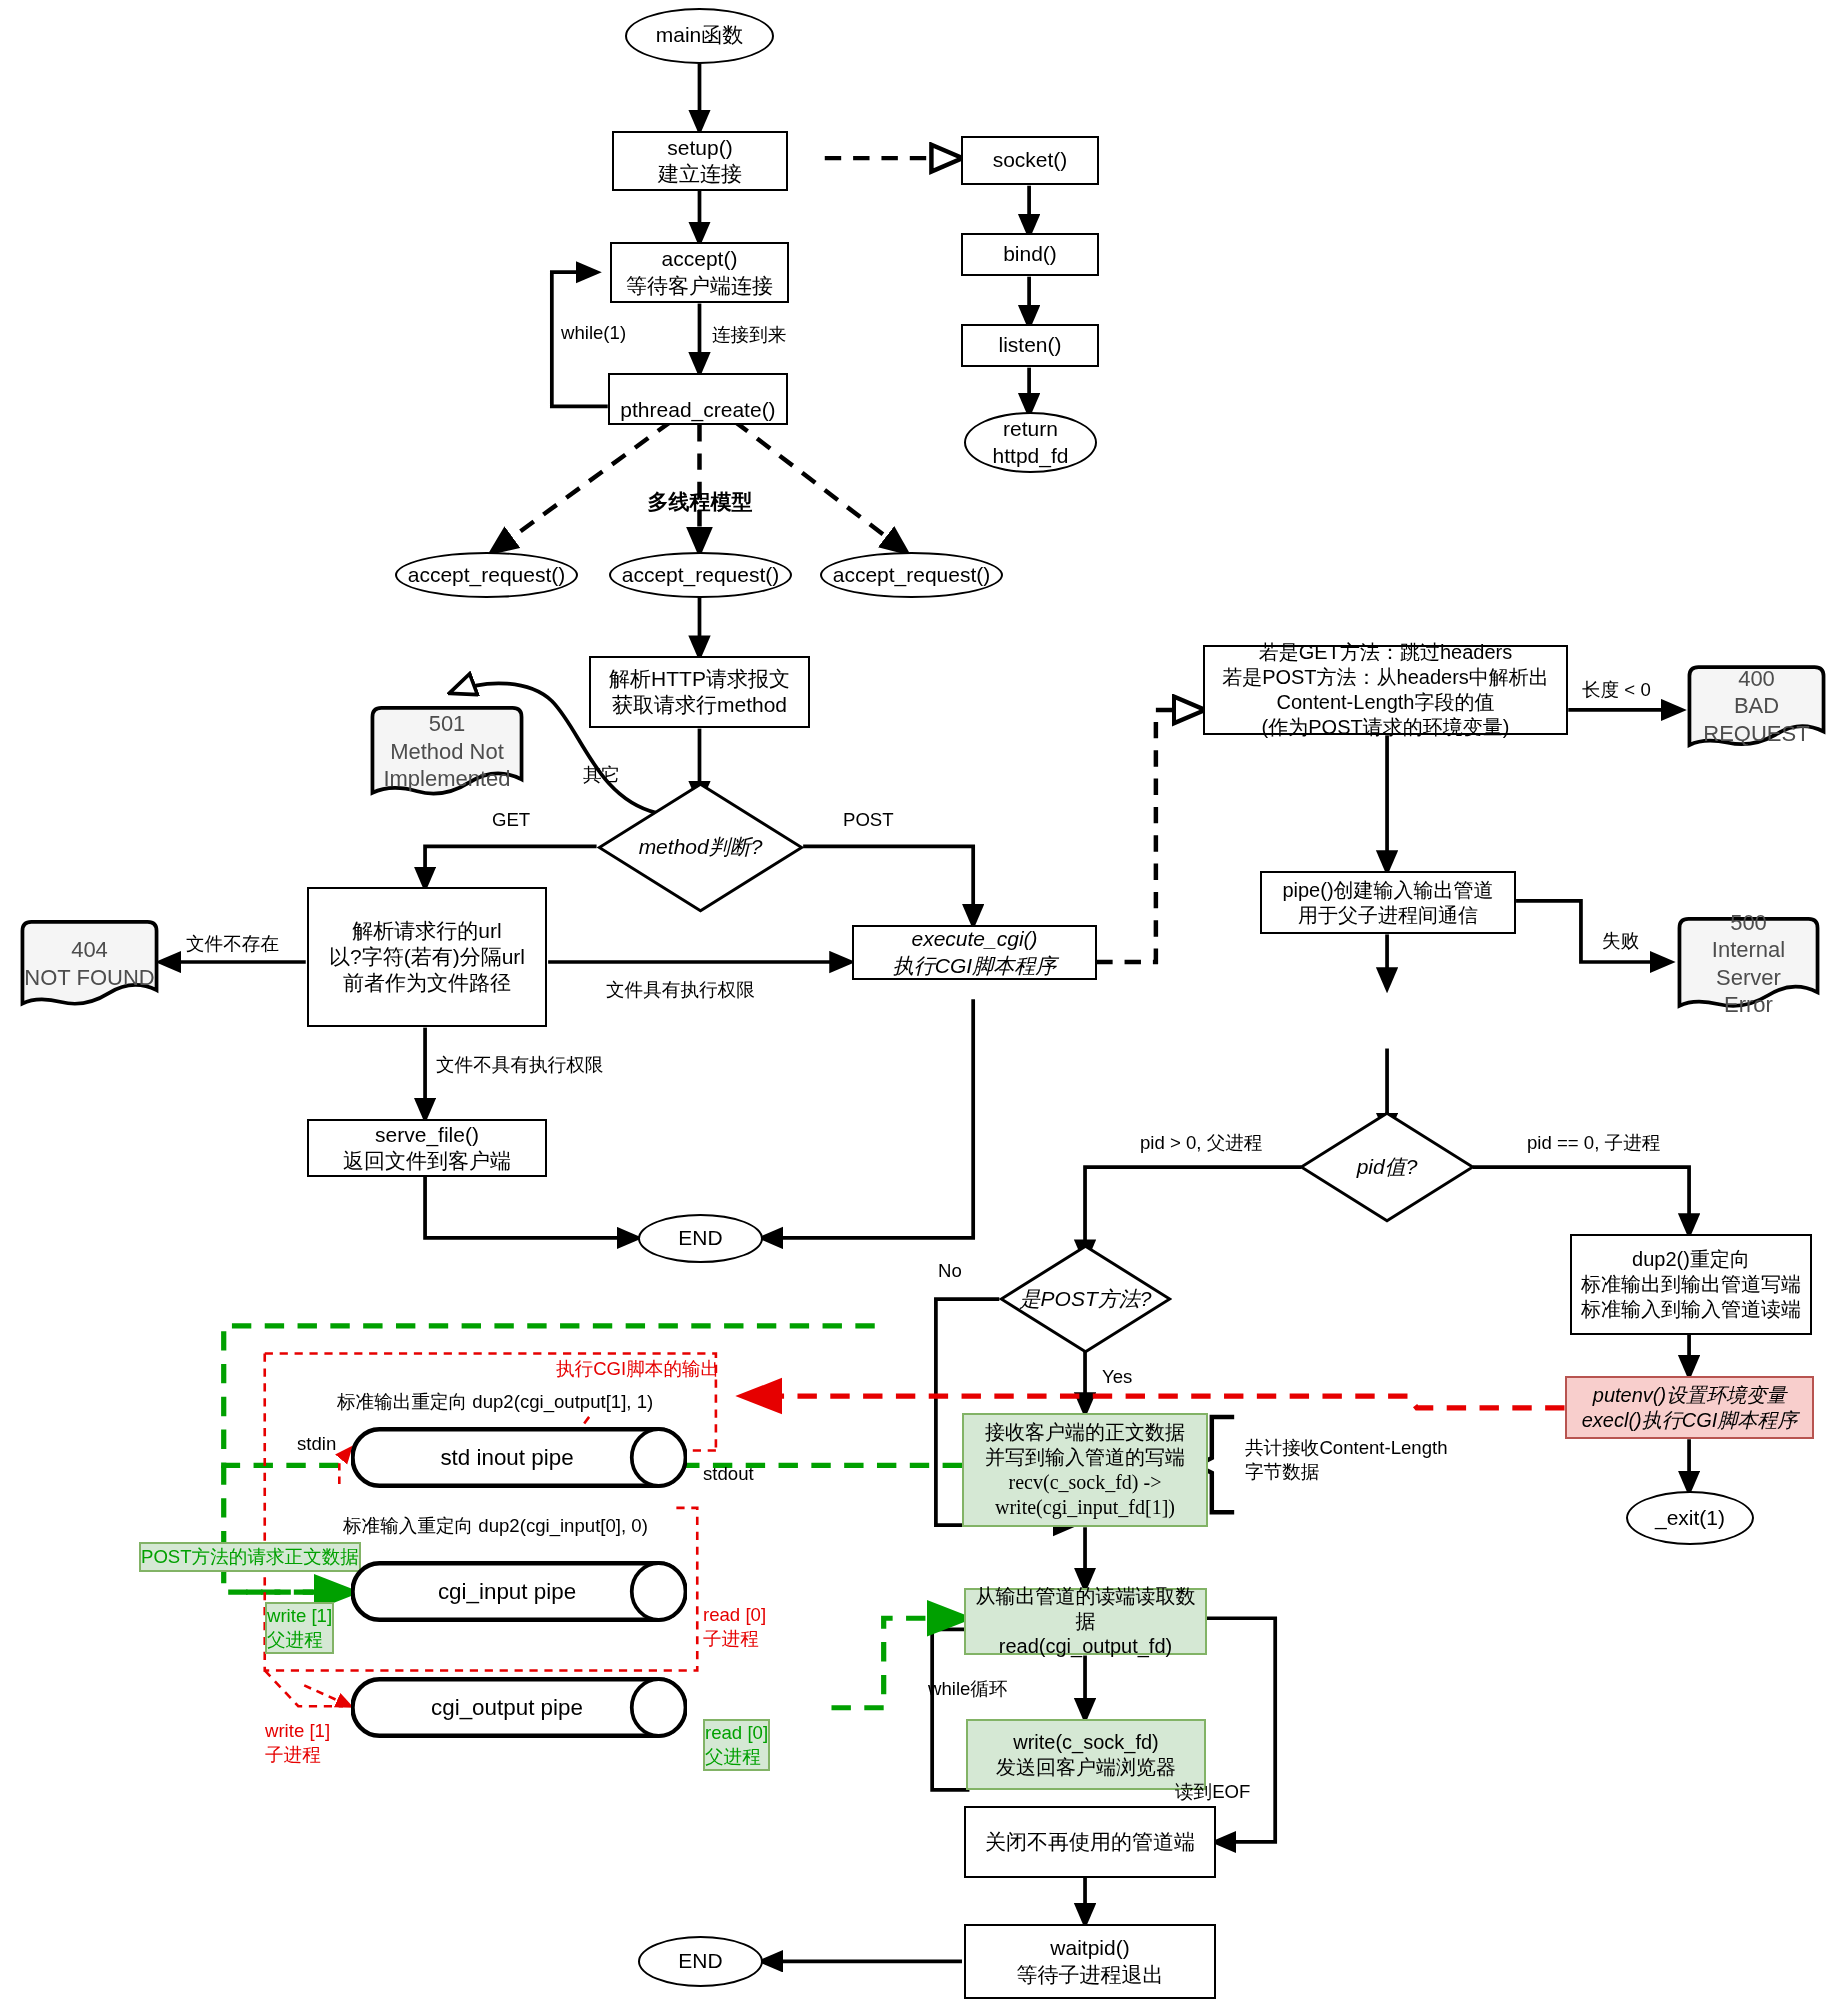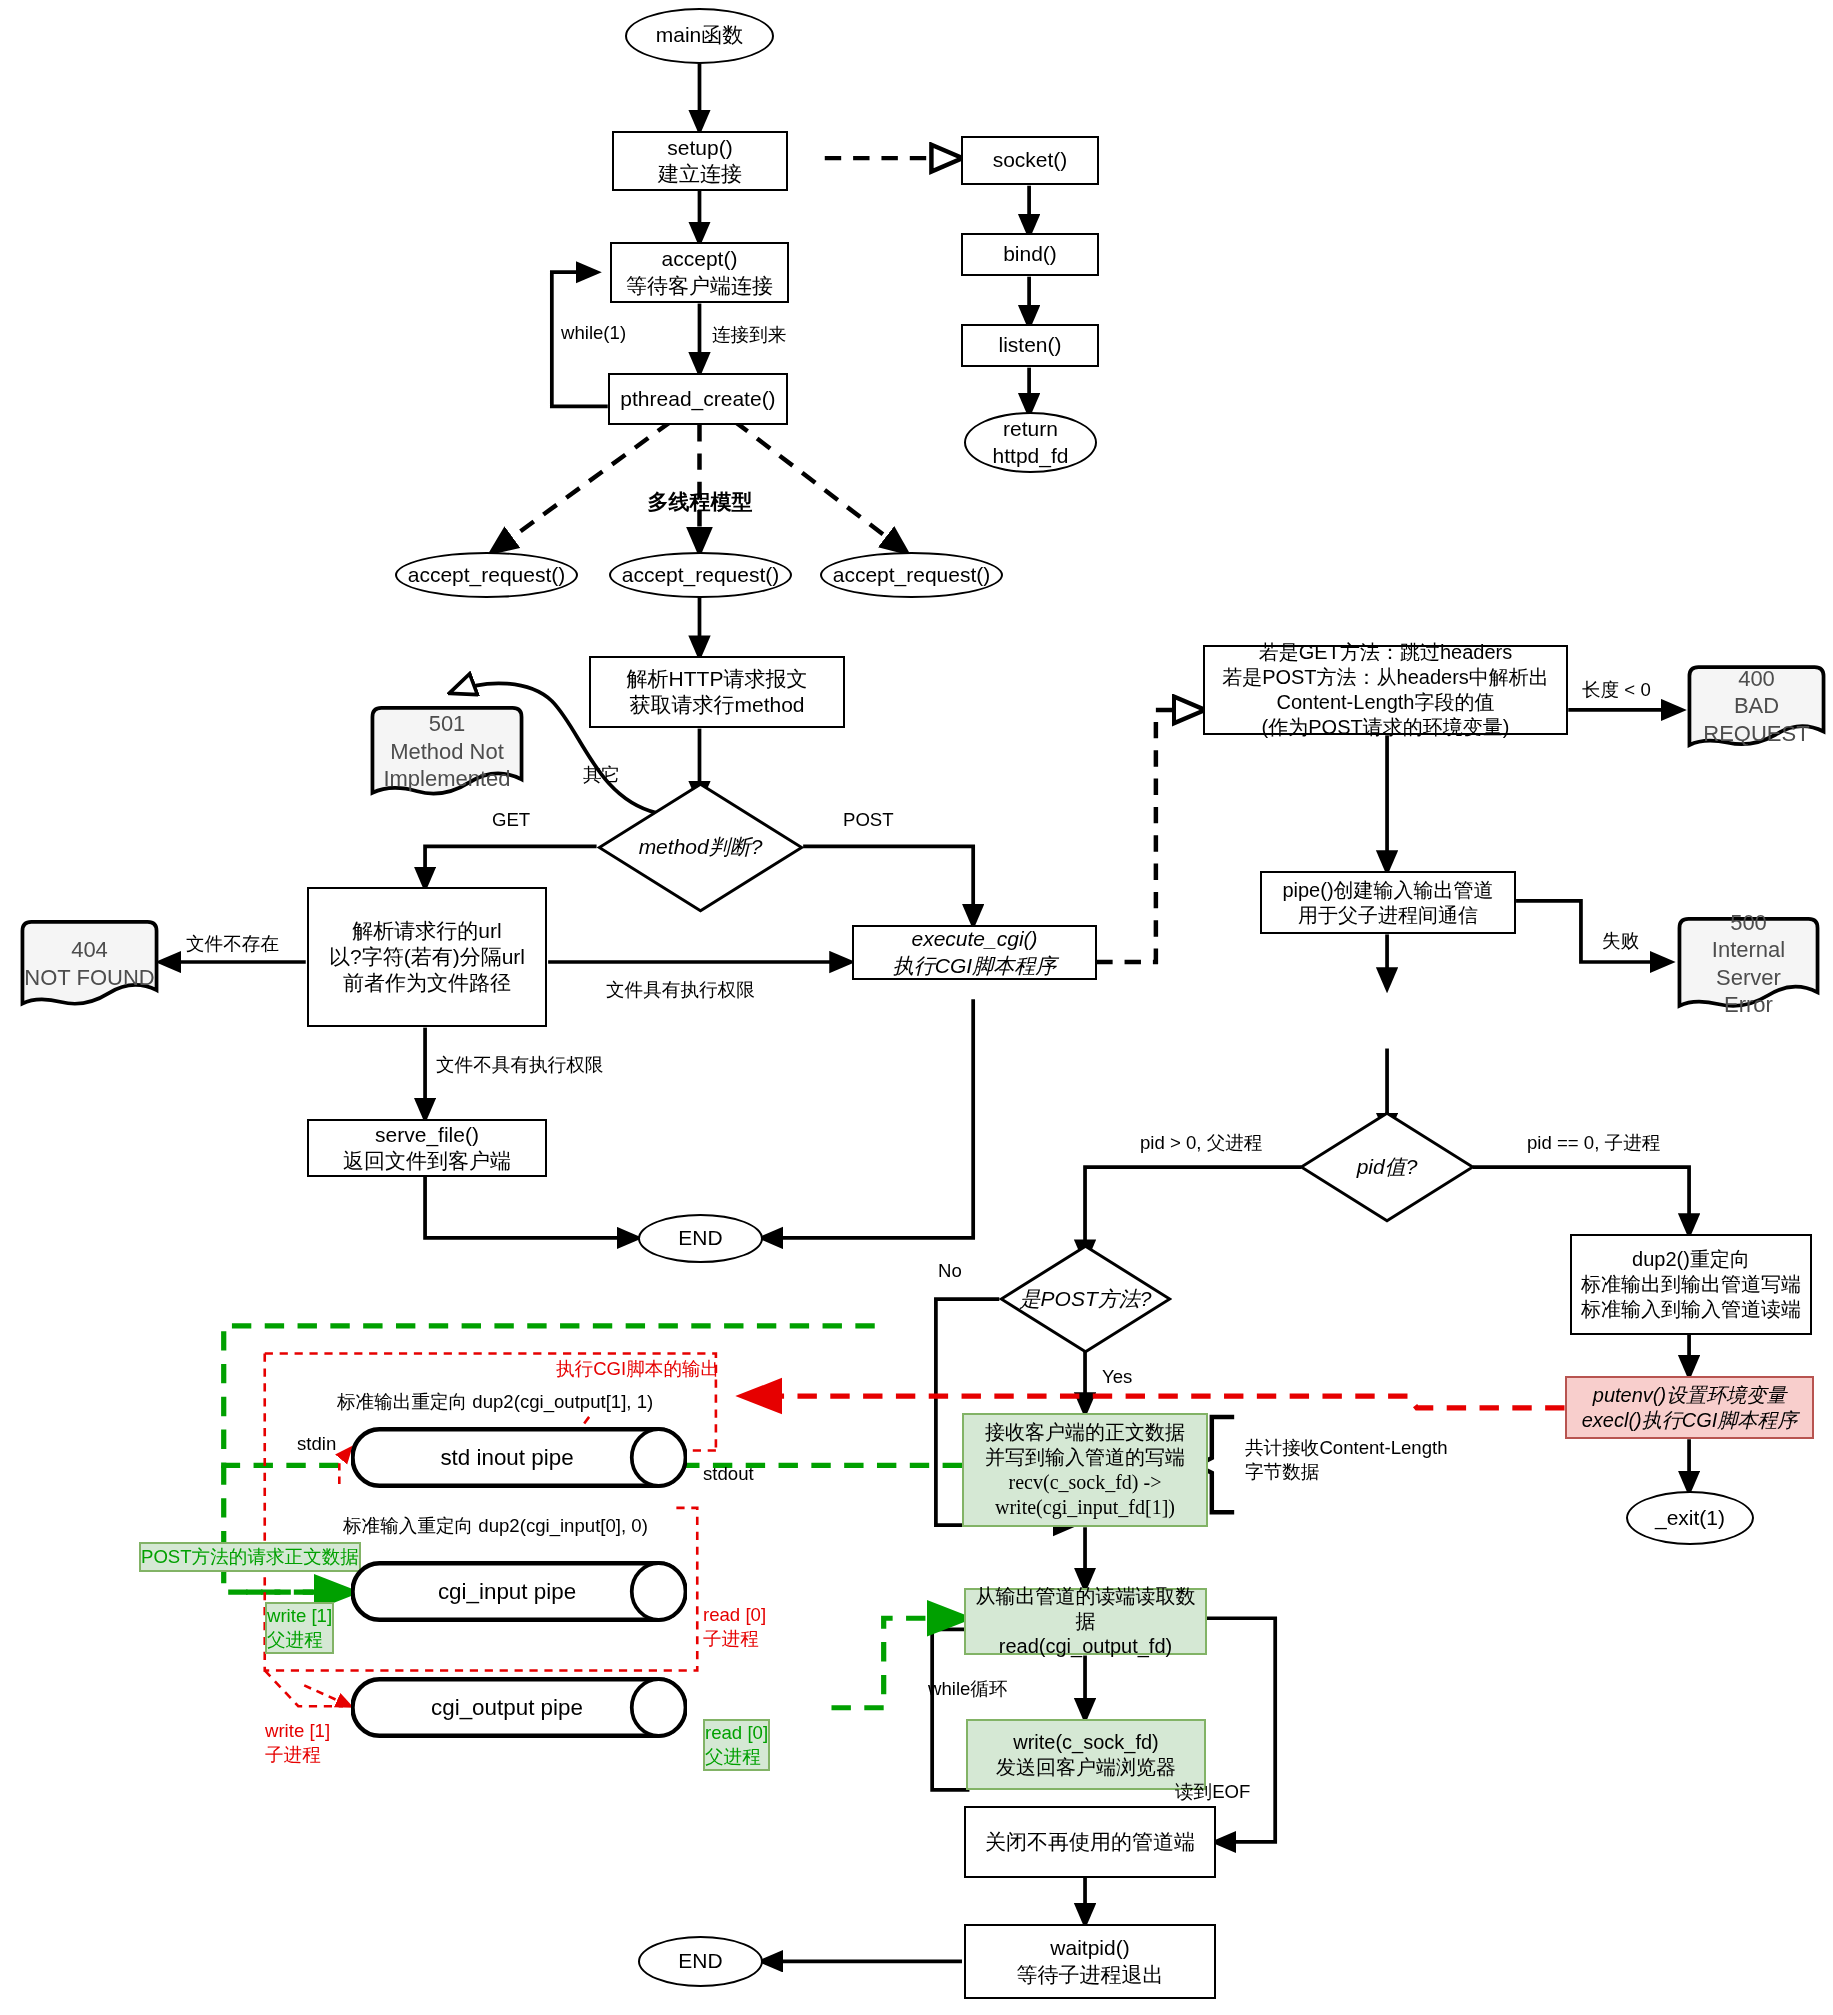--- a/index.html
+++ b/index.html
@@ -202,35 +202,35 @@
   <div class="node term" style="left:964px;top:412px;width:133px;height:61px;">
     <span style="white-space:pre-line;">return
 httpd_fd</span>
   </div>
 
   <div class="node proc" style="left:610px;top:242px;width:179px;height:61px;">
     <span style="white-space:pre-line;">accept()
 等待客户端连接</span>
   </div>
 
-  <div class="node proc" style="left:608px;top:373px;width:180px;height:52px;">
+  <div class="node proc" style="left:608px;top:373px;width:180px;height:52px;align-items:flex-end;">
     <span>pthread_create()</span>
   </div>
 
   <div class="node term" style="left:395px;top:552px;width:183px;height:46px;">
     <span>accept_request()</span>
   </div>
   <div class="node term" style="left:609px;top:552px;width:183px;height:46px;">
     <span>accept_request()</span>
   </div>
   <div class="node term" style="left:820px;top:552px;width:183px;height:46px;">
     <span>accept_request()</span>
   </div>
 
-  <div class="node proc" style="left:589px;top:656px;width:256px;height:72px;">
+  <div class="node proc" style="left:589px;top:656px;width:221px;height:72px;">
     <span style="white-space:pre-line;">解析HTTP请求报文
 获取请求行method</span>
   </div>
 
   <div class="node note" style="left:365px;top:705px;width:164px;height:93px;">
     <svg class="noteshape" viewBox="0 0 220 125" preserveAspectRatio="none">
       <path d="M10,16 Q10,4 22,4 L198,4 Q210,4 210,16 L210,100 Q175,82 140,104 Q105,126 70,116 Q35,106 10,118 Z" fill="#f5f5f5" stroke="#000" stroke-width="5"></path>
     </svg>
     <span class="notetext" style="white-space:pre-line;">501
 Method Not

